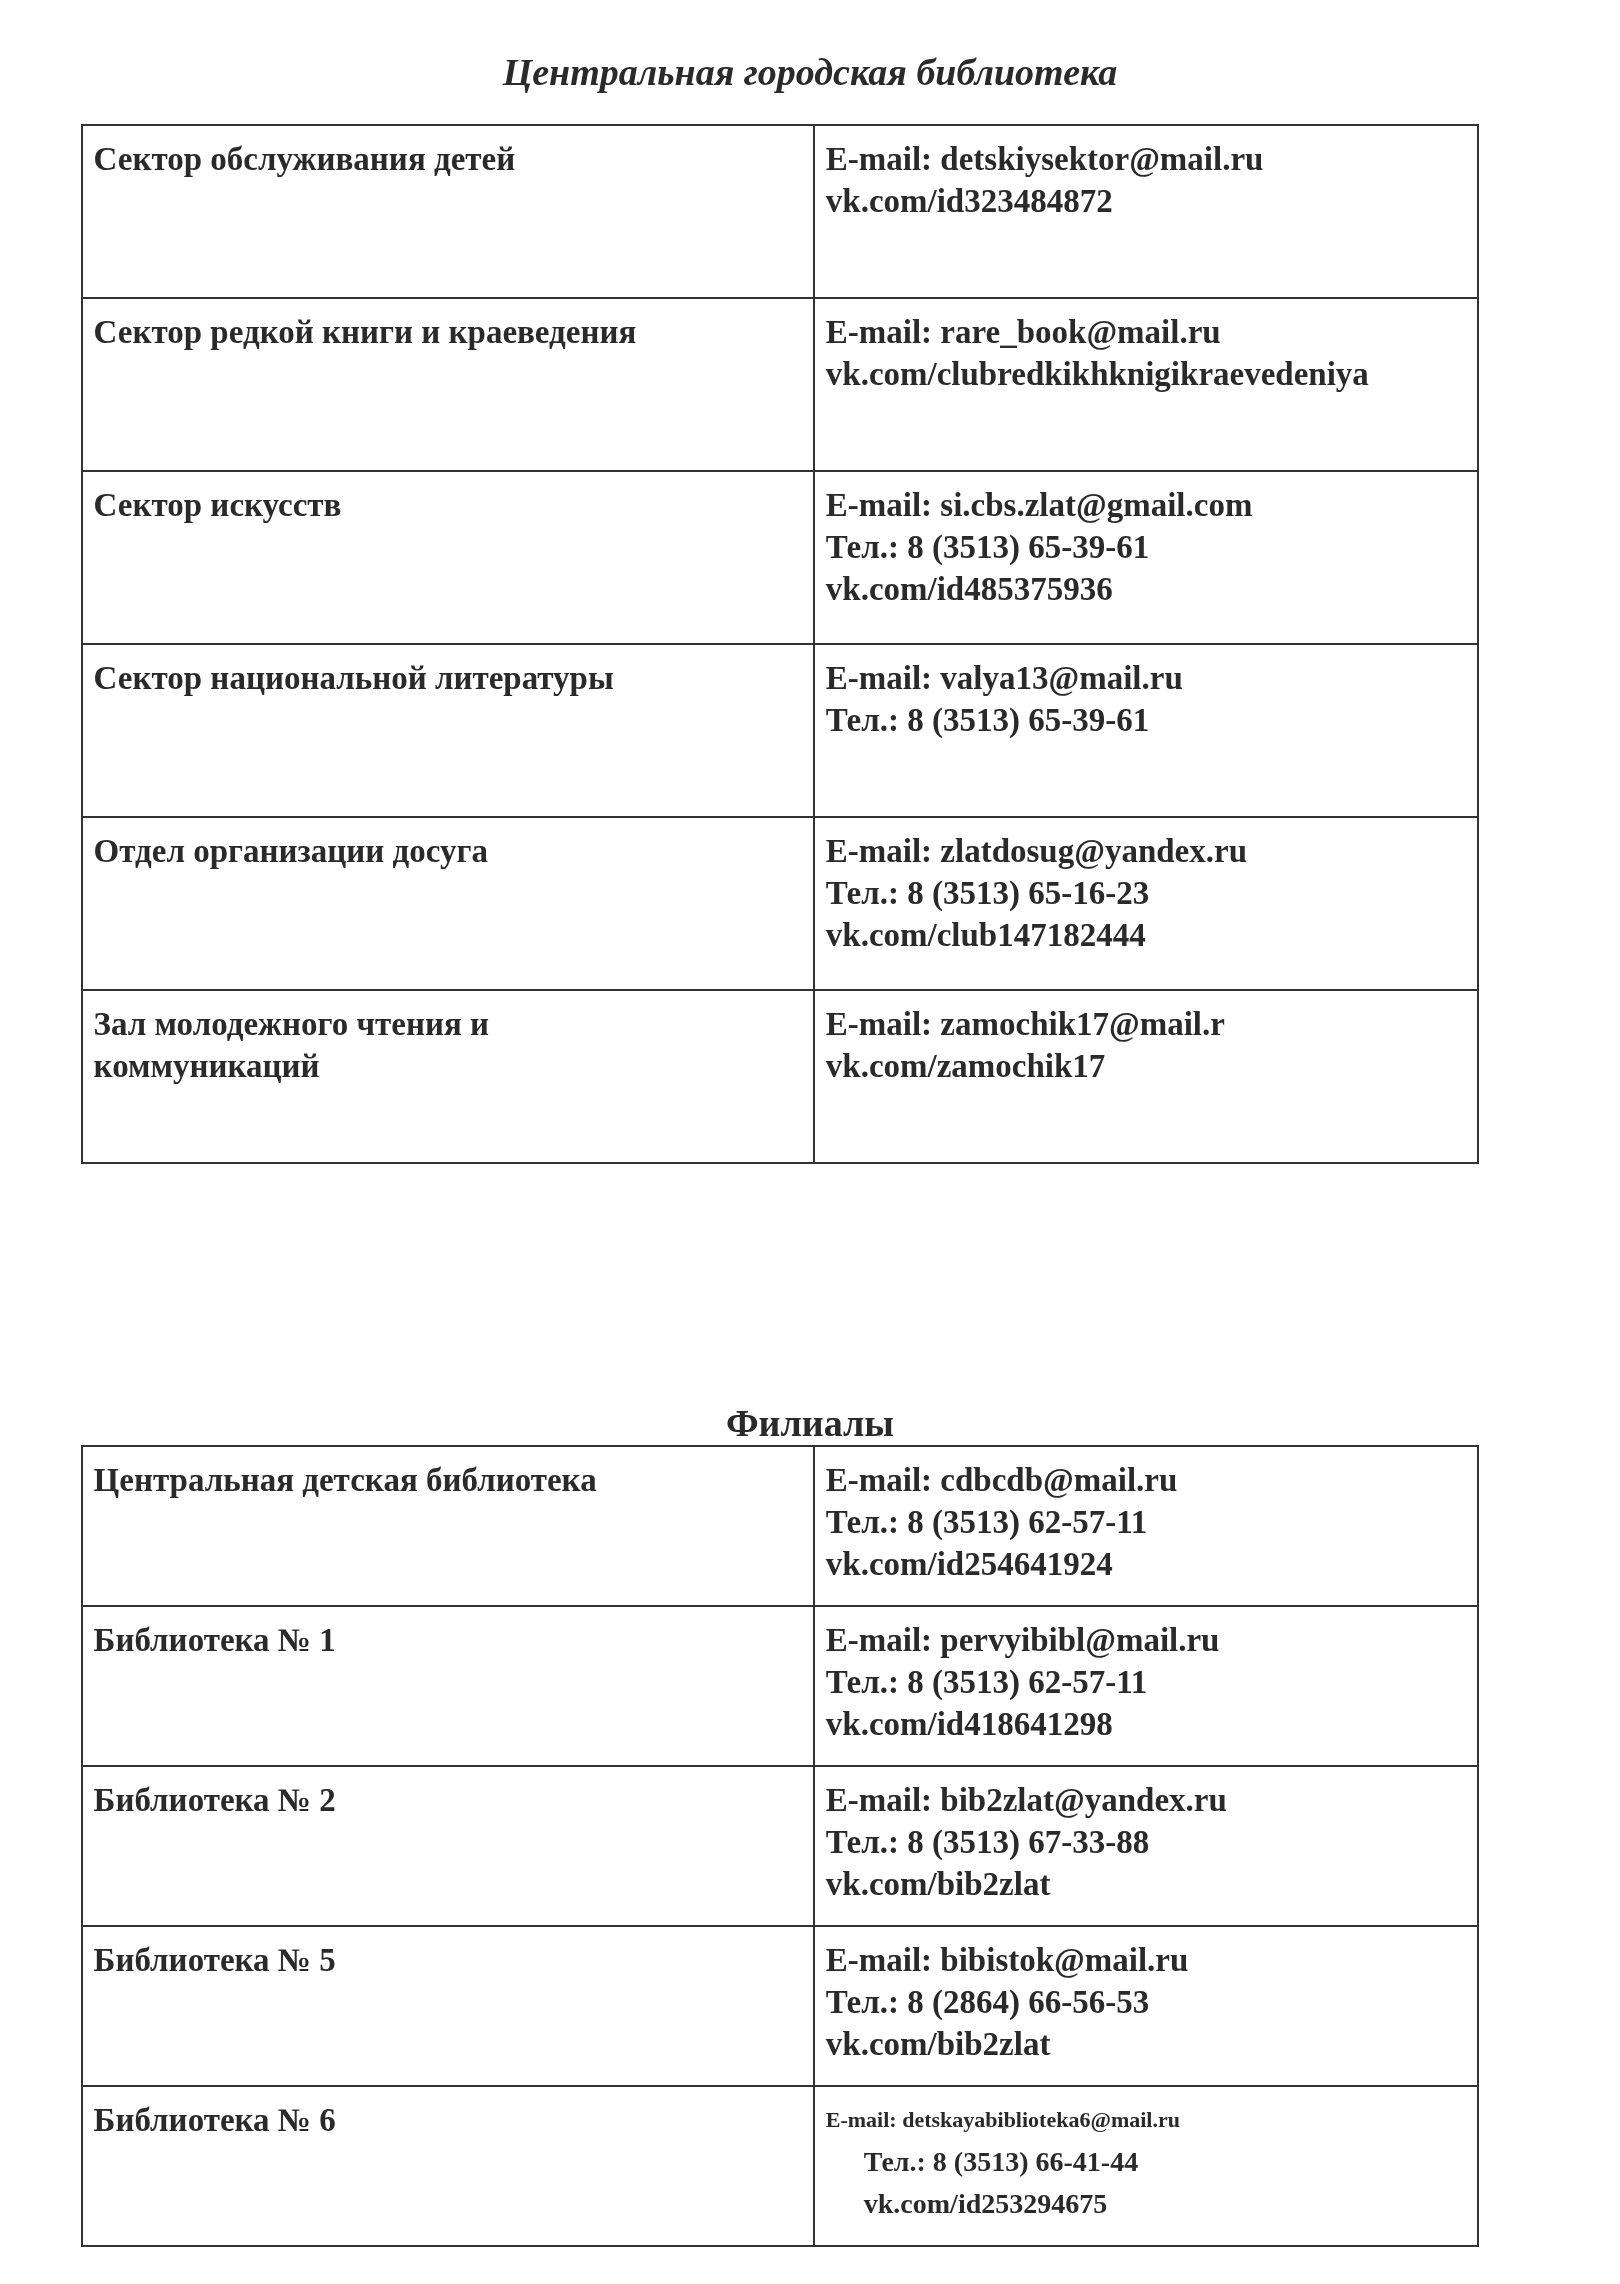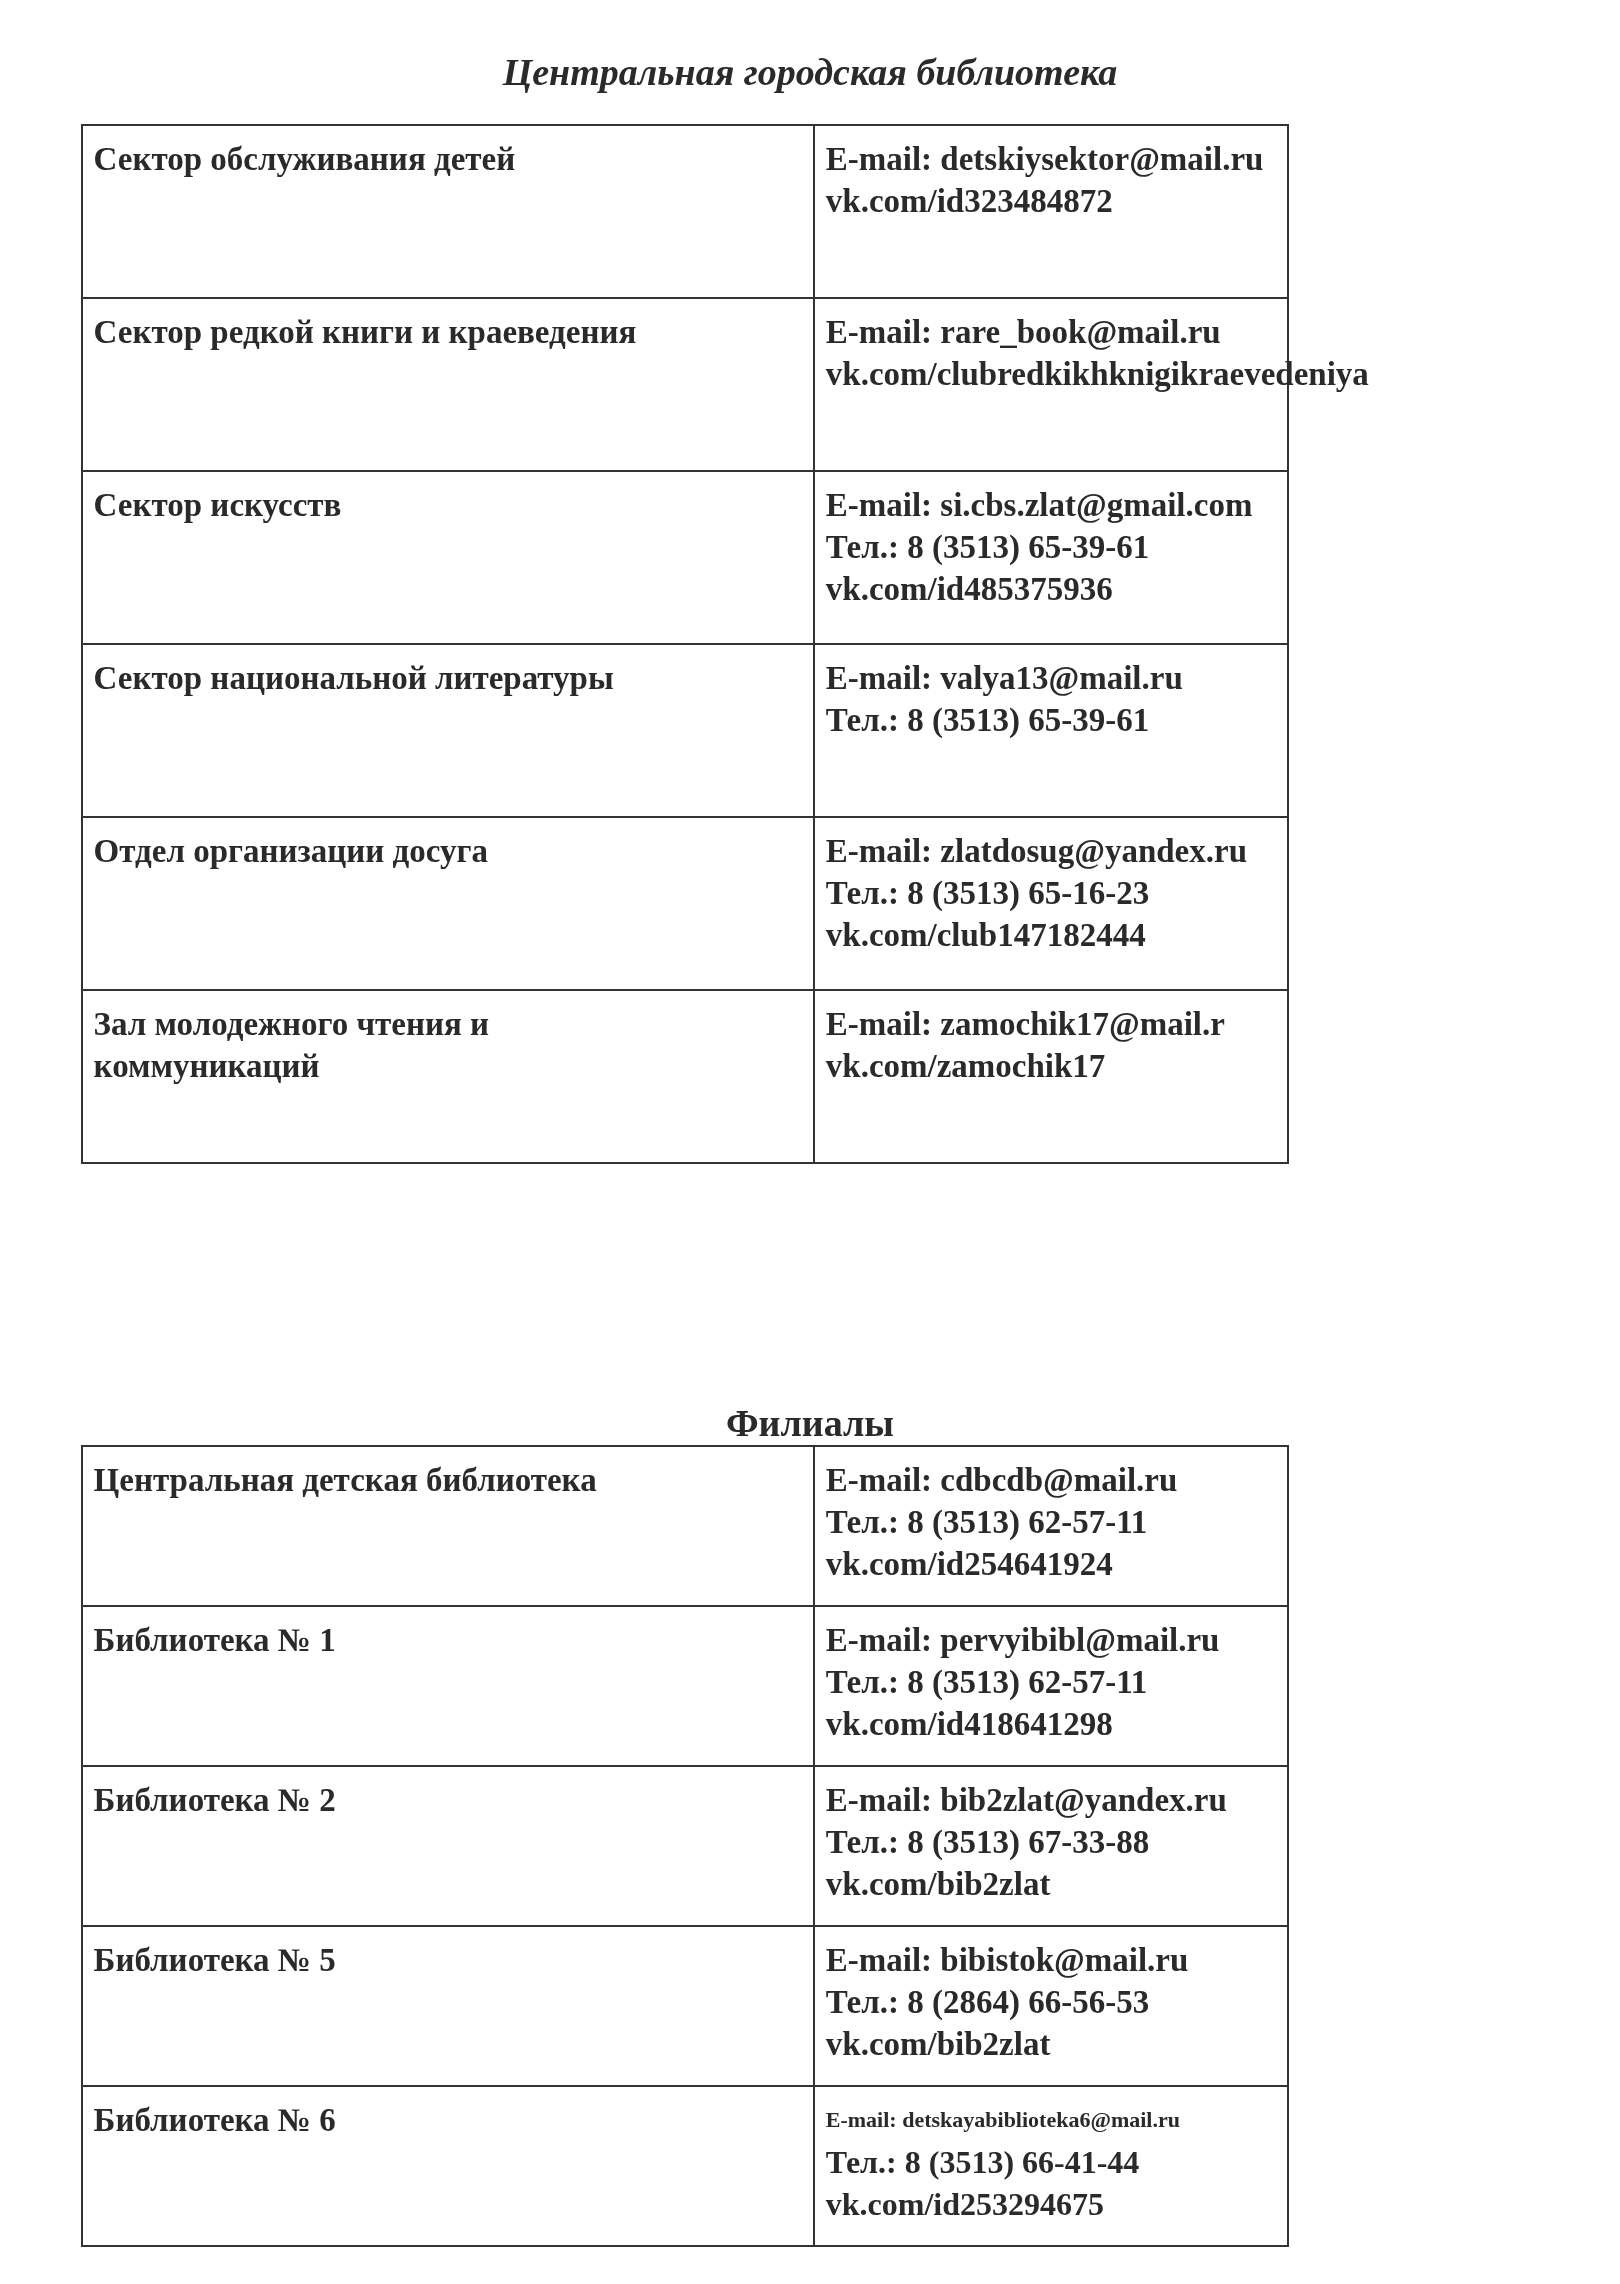--- a/index.html
+++ b/index.html
@@ -2,31 +2,31 @@
 <html style="font-size:10.6px"><head>
 <meta charset="utf-8">
 <style>
   html, body { margin: 0; padding: 0; background: #ffffff; }
   body { width: 1620px; height: 2284px; position: relative; overflow: hidden;
          font-family: "Liberation Serif", "DejaVu Serif", serif; color: #2a2a2a; }
   .heading { position: absolute; left: 0; width: 1620px; text-align: center;
              font-weight: bold; font-size: 38px; line-height: 46px; letter-spacing: 0px; }
   #h1 { top: 49px; font-style: italic; }
   #h2 { top: 1400px; }
-  table { position: absolute; left: 81px; width: 1208px; border-collapse: collapse;
+  table { position: absolute; left: 81px; width: 1398px; border-collapse: collapse;
           table-layout: fixed; }
   #t1 { top: 124px; }
   #t2 { top: 1445px; }
   td { border: 2px solid #333333; vertical-align: top; padding: 12px 10.6px 0 10.6px;
        font-weight: bold; font-size: 33px; line-height: 42px; }
   td.name { width: 709px; }
   #t1 td { height: 159px; }
   #t2 td { height: 146px; }
   #t2 tr:last-child td.contacts .line { font-size: 22px; line-height: 42px; }
-  #t2 tr:last-child td.contacts .line:not(:first-child) { font-size: 32px; }
+  #t2 tr:last-child td.contacts .line:not(:first-child) { font-size: 28px; margin-left: 38px; }
   .line { display: block; white-space: nowrap; }
 </style>
 </head>
 <body>
 
 <div id="h1" class="heading">Центральная городская библиотека</div>
 
 <table id="t1">
   <tbody>
     <tr>

